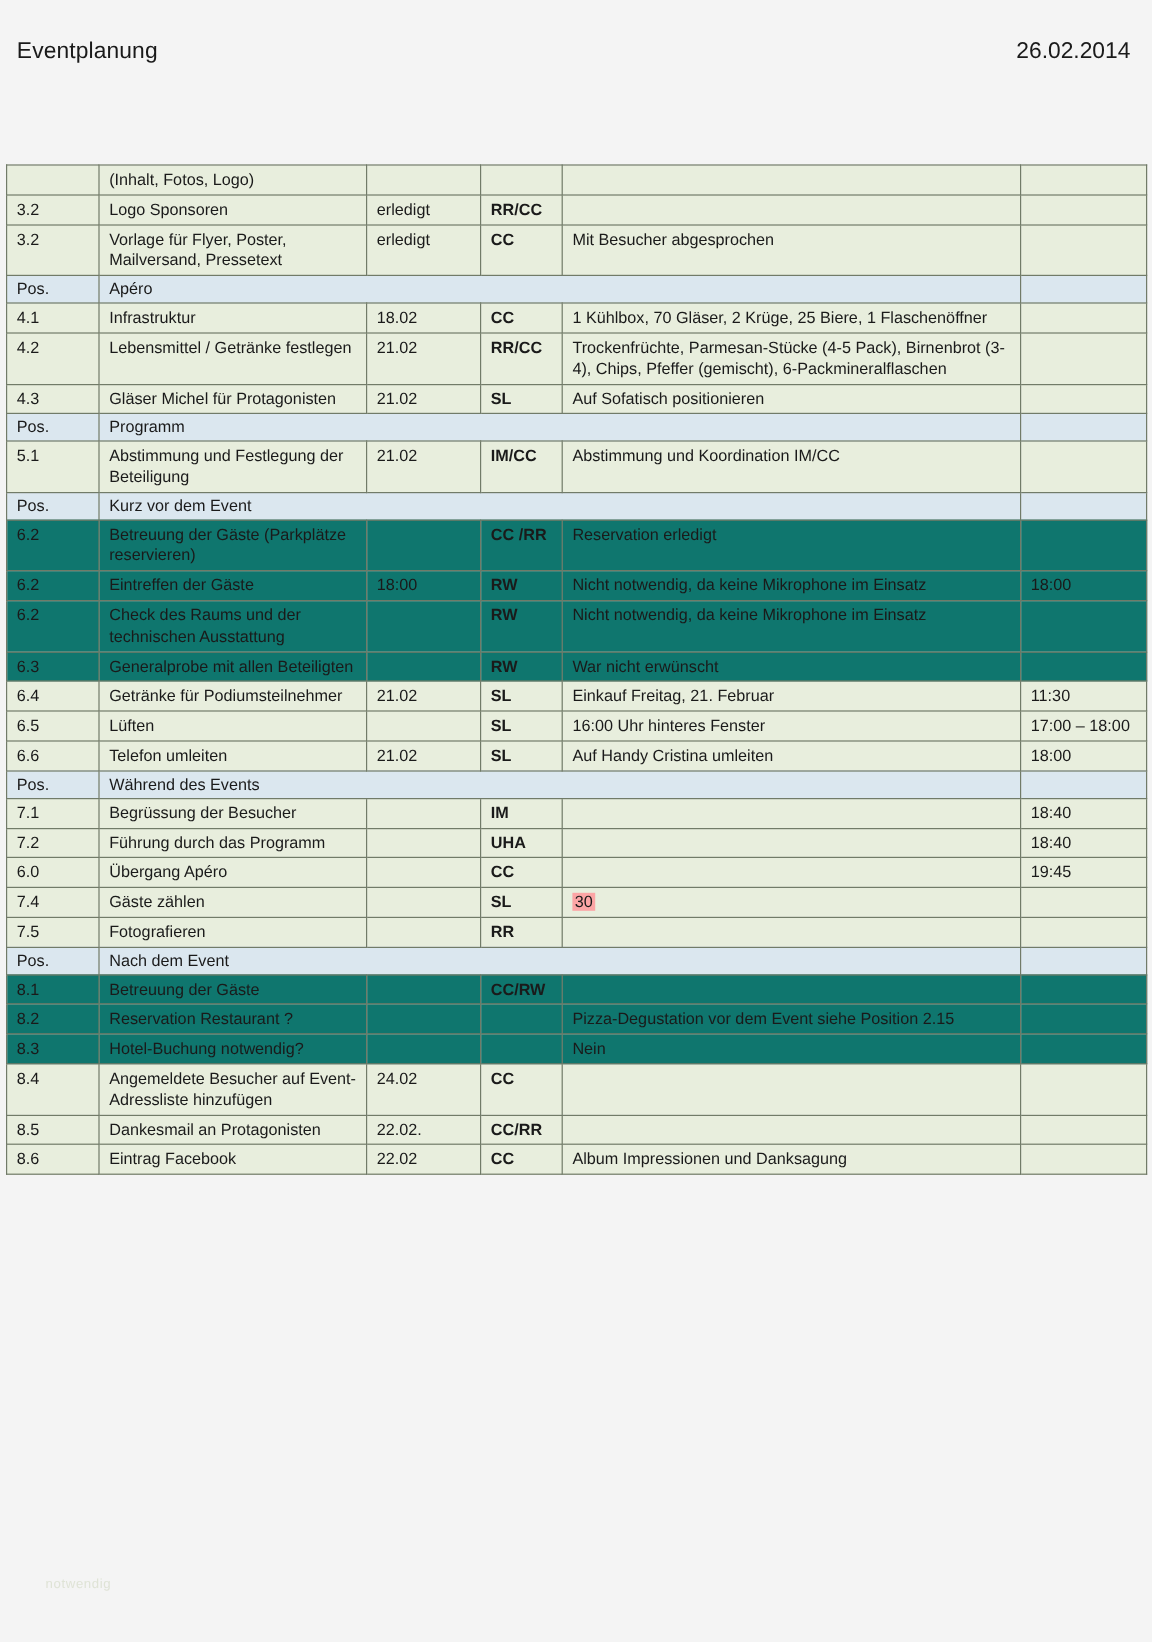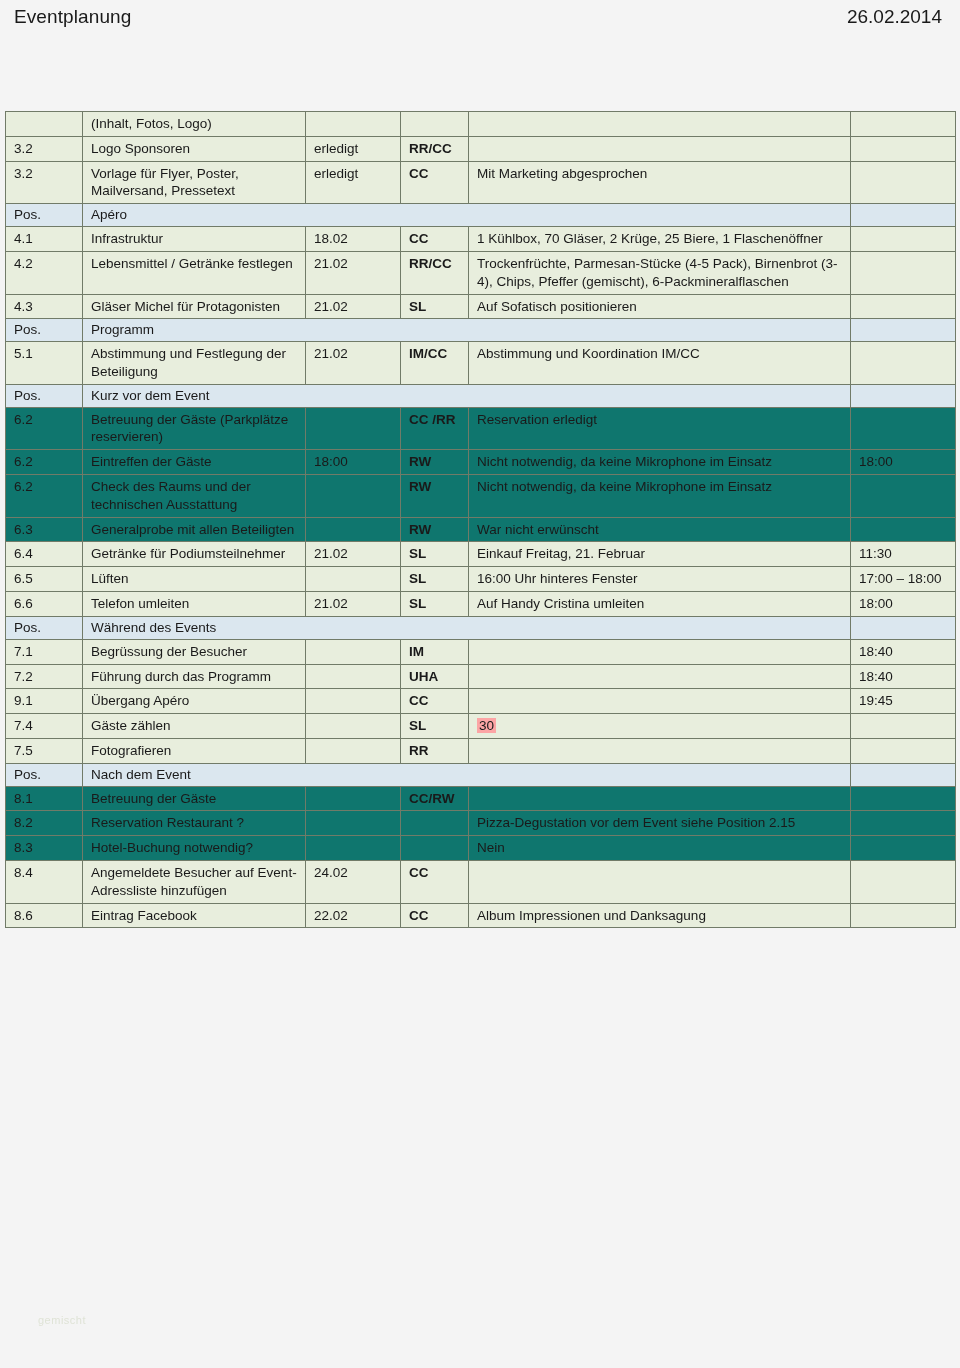--- a/index.html
+++ b/index.html
@@ -16,20 +16,21 @@
     overflow: hidden;
     position: relative;
   }
 
   
   .page-header {
     position: relative;
     height: 95px;
     padding: 0 12px;
     box-sizing: border-box;
+    margin-top: 26px;
   }
   .page-header .doc-title {
     position: absolute;
     left: 14px;
     top: 6px;
     font-size: 19px;
     letter-spacing: .1px;
     white-space: nowrap;
   }
   .page-header .doc-date {
@@ -138,21 +139,21 @@
           <td class="c-date">erledigt</td>
           <td class="c-who">RR/CC</td>
           <td class="c-note"></td>
           <td class="c-time"></td>
         </tr>
         <tr class="task">
           <td class="c-pos">3.2</td>
           <td class="c-task">Vorlage für Flyer, Poster, Mailversand, Pressetext</td>
           <td class="c-date">erledigt</td>
           <td class="c-who">CC</td>
-          <td class="c-note">Mit Marketing abgesprochen</td>
+          <td class="c-note">Mit Besucher abgesprochen</td>
           <td class="c-time"></td>
         </tr>
         <tr class="section">
           <td class="c-pos">Pos.</td>
           <td class="c-task" colspan="4">Apéro</td>
           <td class="c-time"></td>
         </tr>
         <tr class="task">
           <td class="c-pos">4.1</td>
           <td class="c-task">Infrastruktur</td>
@@ -266,21 +267,21 @@
         </tr>
         <tr class="task">
           <td class="c-pos">7.2</td>
           <td class="c-task">Führung durch das Programm</td>
           <td class="c-date"></td>
           <td class="c-who">UHA</td>
           <td class="c-note"></td>
           <td class="c-time">18:40</td>
         </tr>
         <tr class="task">
-          <td class="c-pos">9.1</td>
+          <td class="c-pos">6.0</td>
           <td class="c-task">Übergang Apéro</td>
           <td class="c-date"></td>
           <td class="c-who">CC</td>
           <td class="c-note"></td>
           <td class="c-time">19:45</td>
         </tr>
         <tr class="task">
           <td class="c-pos">7.4</td>
           <td class="c-task">Gäste zählen</td>
           <td class="c-date"></td>
@@ -327,24 +328,32 @@
         </tr>
         <tr class="task">
           <td class="c-pos">8.4</td>
           <td class="c-task">Angemeldete Besucher auf Event- Adressliste hinzufügen</td>
           <td class="c-date">24.02</td>
           <td class="c-who">CC</td>
           <td class="c-note"></td>
           <td class="c-time"></td>
         </tr>
         <tr class="task">
+          <td class="c-pos">8.5</td>
+          <td class="c-task">Dankesmail an Protagonisten</td>
+          <td class="c-date">22.02.</td>
+          <td class="c-who">CC/RR</td>
+          <td class="c-note"></td>
+          <td class="c-time"></td>
+        </tr>
+        <tr class="task">
           <td class="c-pos">8.6</td>
           <td class="c-task">Eintrag Facebook</td>
           <td class="c-date">22.02</td>
           <td class="c-who">CC</td>
           <td class="c-note">Album Impressionen und Danksagung</td>
           <td class="c-time"></td>
         </tr>
       </tbody>
   </table>
 </div>
 
-<div class="watermark">gemischt</div>
+<div class="watermark">notwendig</div>
 
 </body></html>

